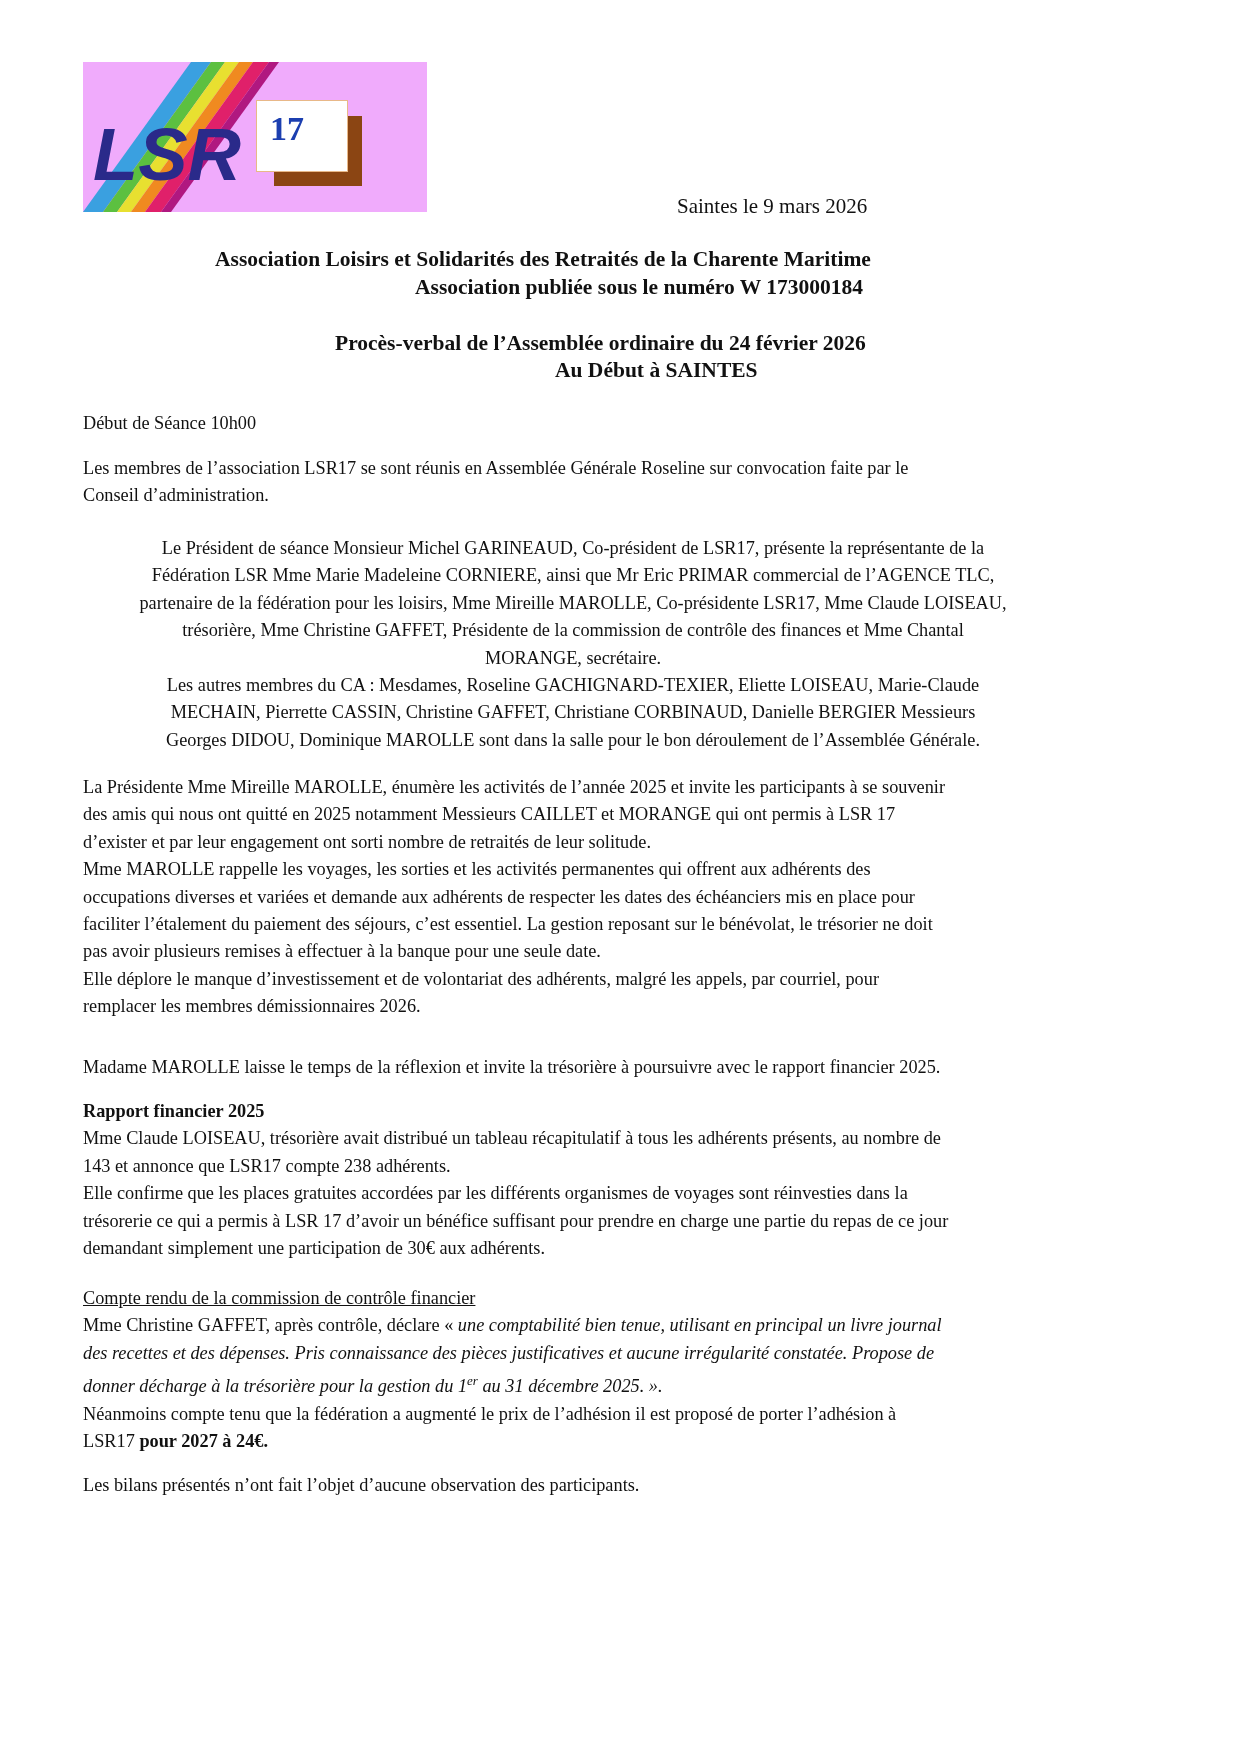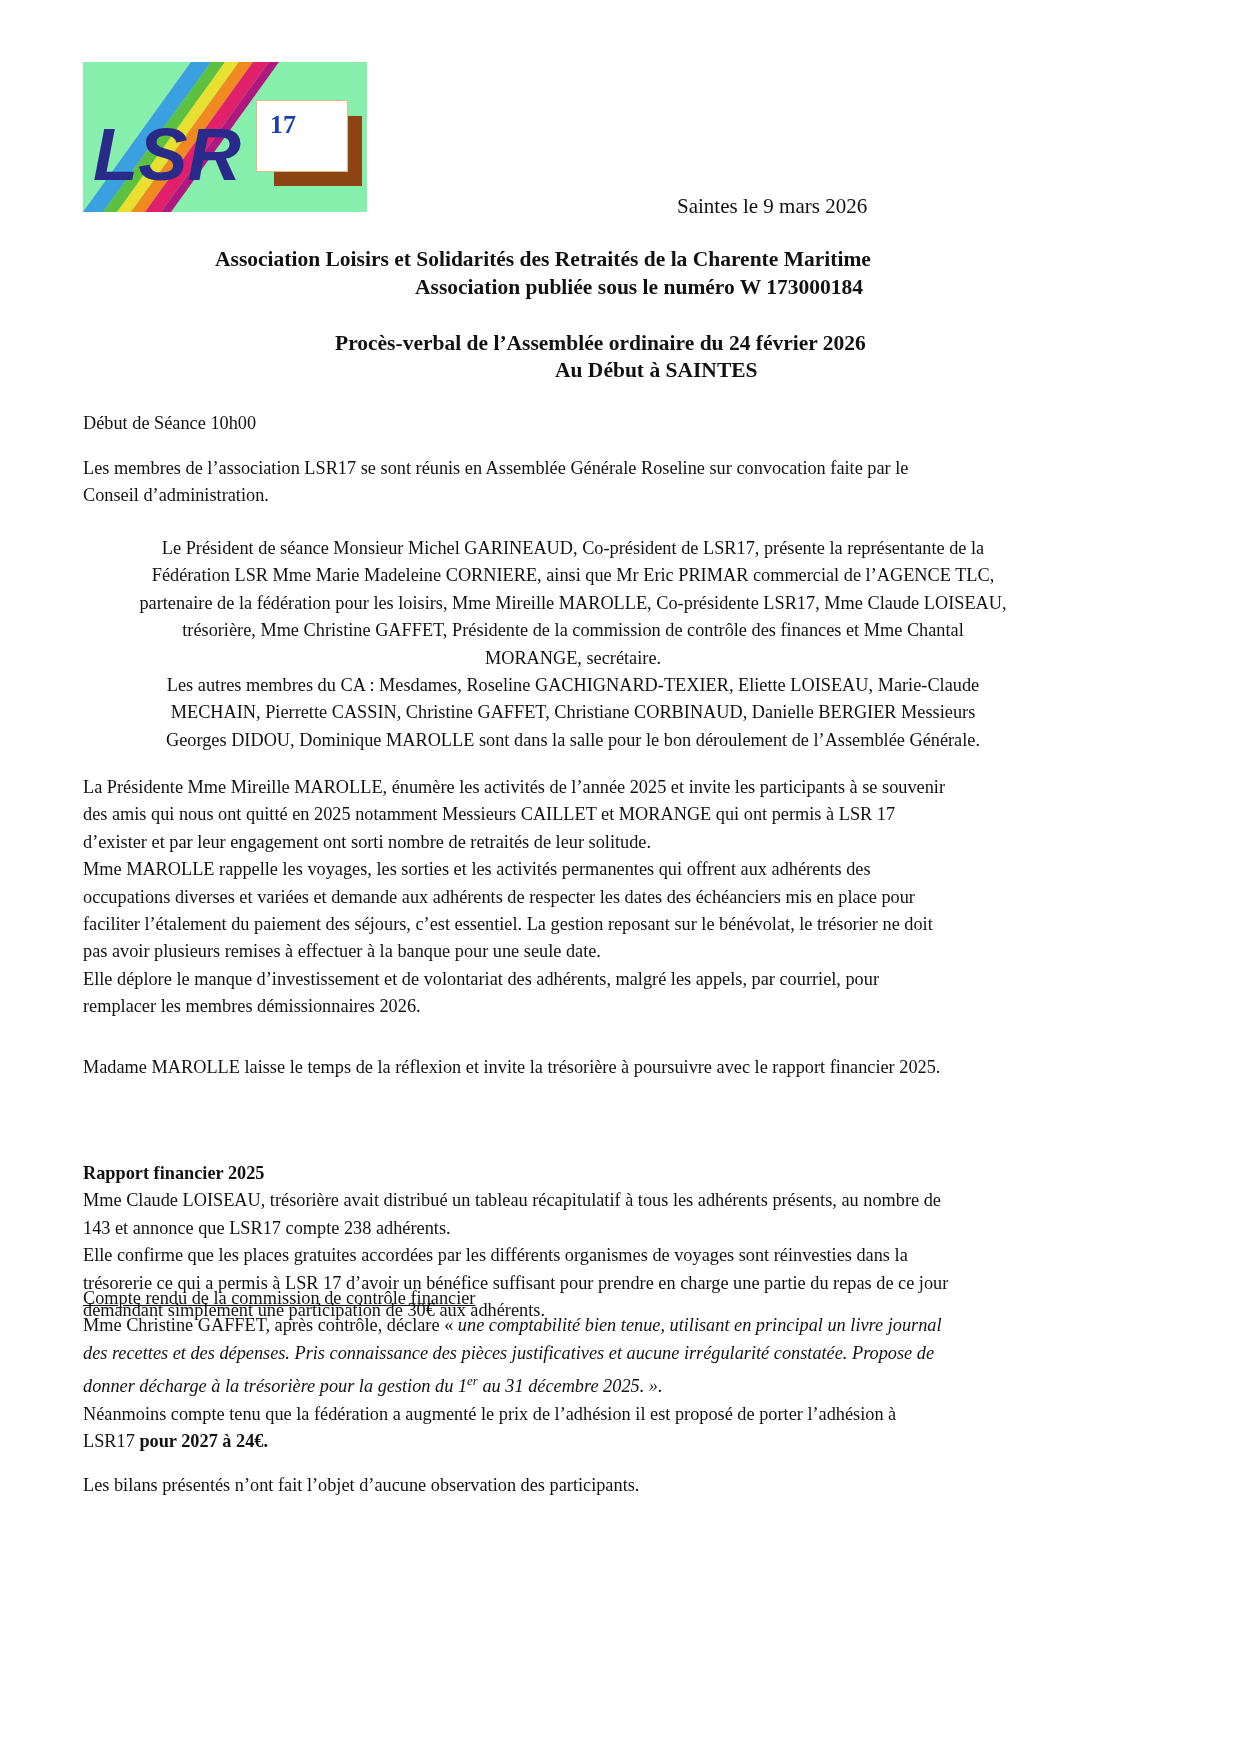--- a/index.html
+++ b/index.html
@@ -1,22 +1,22 @@
 <!DOCTYPE html>
 <html><head>
 <meta charset="utf-8">
 <style>
   html, body { margin: 0; padding: 0; background: #ffffff; }
   body { width: 1241px; height: 1755px; position: relative; overflow: hidden;
          font-family: "Liberation Serif", serif; color: #111; }
-  .logo { position: absolute; left: 83px; top: 62px; width: 284px; height: 150px; background: #86efac; overflow: hidden; }
+  .logo { position: absolute; left: 83px; top: 62px; width: 344px; height: 150px; background: #f0abfc; overflow: hidden; }
   .logo svg { position: absolute; left: 0; top: 0; }
   .logo-box { position: absolute; left: 173px; top: 38px; width: 90px; height: 70px; background: #fff; border: 1px solid #e8b888; }
   .logo-shadow { position: absolute; left: 191px; top: 54px; width: 88px; height: 70px; background: #8b4513; }
-  .logo-num { position: absolute; left: 187px; top: 48px; font-size: 26px; font-weight: bold; color: #1c3fb0; }
+  .logo-num { position: absolute; left: 187px; top: 48px; font-size: 34px; font-weight: bold; color: #1c3fb0; }
   .date { position: absolute; left: 677px; top: 194px; font-size: 21px; }
   .h { position: absolute; font-weight: bold; font-size: 21.5px; white-space: nowrap; }
   .p { position: absolute; left: 83px; width: 980px; font-size: 18.3px; line-height: 27.4px; }
   .line { white-space: nowrap; display: block; }
   .u { text-decoration: underline; font-weight: normal; }
   .b { font-weight: bold; }
   .i { font-style: italic; }
   sup { font-size: 13px; }
 </style>
 </head>
@@ -73,21 +73,21 @@
   <span class="line">faciliter l’étalement du paiement des séjours, c’est essentiel. La gestion reposant sur le bénévolat, le trésorier ne doit</span>
   <span class="line">pas avoir plusieurs remises à effectuer à la banque pour une seule date.</span>
   <span class="line">Elle déplore le manque d’investissement et de volontariat des adhérents, malgré les appels, par courriel, pour</span>
   <span class="line">remplacer les membres démissionnaires 2026.</span>
 </div>
 
 <div class="p" style="top:1054px;">
   <span class="line">Madame MAROLLE laisse le temps de la réflexion et invite la trésorière à poursuivre avec le rapport financier 2025.</span>
 </div>
 
-<div class="p" style="top:1160px;font-family:Liberation Serif, serif;">
+<div class="p" style="top:1098px;font-family:Liberation Serif, serif;">
   <span class="line b">Rapport financier 2025</span>
   <span class="line">Mme Claude LOISEAU, trésorière avait distribué un tableau récapitulatif à tous les adhérents présents, au nombre de</span>
   <span class="line">143 et annonce que LSR17 compte 238 adhérents.</span>
   <span class="line">Elle confirme que les places gratuites accordées par les différents organismes de voyages sont réinvesties dans la</span>
   <span class="line">trésorerie ce qui a permis à LSR 17 d’avoir un bénéfice suffisant pour prendre en charge une partie du repas de ce jour</span>
   <span class="line">demandant simplement une participation de 30€ aux adhérents.</span>
 </div>
 
 <div class="p" style="top:1285px;">
   <span class="line u">Compte rendu de la commission de contrôle financier</span>

